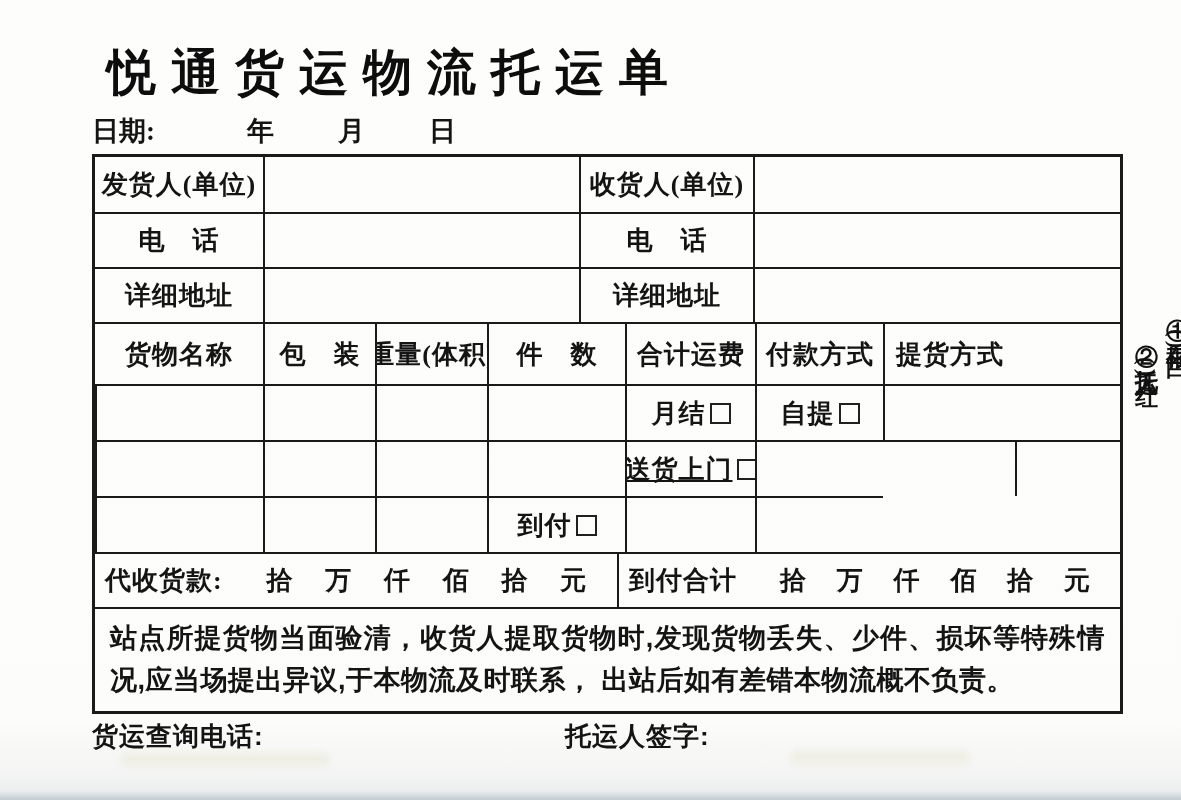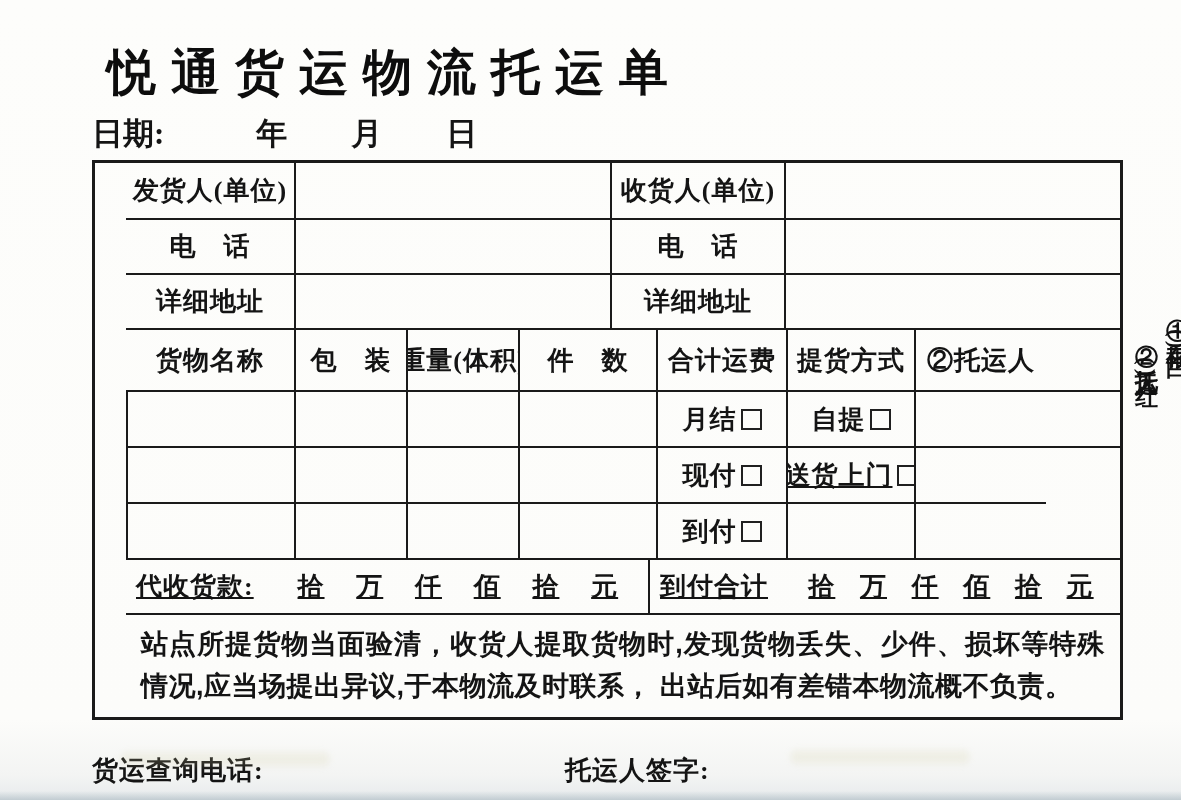--- a/index.html
+++ b/index.html
@@ -26,32 +26,31 @@
     font-family:"Liberation Sans", sans-serif;
     font-size:49px;font-weight:800;
     letter-spacing:15px;text-indent:15px;
     color:#0d0d0d;
     white-space:nowrap;
   }
   
   .date-line{
     position:absolute;left:92px;top:113px;
     display:flex;align-items:baseline;
-    font-size:31px;font-weight:700;
+    font-size:27px;font-weight:700;
     white-space:nowrap;
   }
   .date-line .y{margin-left:92px;}
   .date-line .m{margin-left:64px;}
   .date-line .d{margin-left:64px;}
   
   .form{
-    position:absolute;left:92px;top:160px;width:1031px;
+    position:absolute;left:92px;top:154px;width:1031px;
     border:3px solid var(--line);
     background:transparent;
-    padding-left:31px;
   }
   .grid{display:grid;}
   .grid > div{
     display:flex;align-items:center;justify-content:center;
     font-size:26px;font-weight:600;
     letter-spacing:1px;
     white-space:nowrap;
     overflow:hidden;
   }
   .l{border-left:2px solid var(--line);}
@@ -66,21 +65,21 @@
     display:inline-block;width:21px;height:21px;
     border:2px solid #202020;margin-left:4px;
     background:transparent;flex:none;
   }
   .opt{letter-spacing:0;}
   .opt-tight{font-size:24px;letter-spacing:0;text-decoration:underline;}
   
   .money-cell{
     justify-content:flex-start !important;
     padding:0 6px 0 10px;
-    font-size:25px;font-weight:700;letter-spacing:0;text-decoration:underline;
+    font-size:25px;font-weight:700;letter-spacing:0;
   }
   .money-units{
     flex:1;display:flex;justify-content:space-around;
     padding:0 8px 0 28px;
   }
   .money-units span{font-weight:600;}
   
   .notice-cell{
     height:104px;
     padding:4px 15px;
@@ -97,24 +96,23 @@
     position:absolute;left:1131px;top:300px;height:290px;
     writing-mode:vertical-rl;text-orientation:mixed;
     font-size:23px;font-weight:600;letter-spacing:2px;
     display:flex;flex-direction:column;
     color:#111;
   }
   .side-note .copy2{margin-top:26px;}
   
   .footer-label{
     position:absolute;top:719px;
-    font-family:Liberation Serif, serif;
+    font-family:Liberation Sans, sans-serif;
     font-size:26px;font-weight:700;letter-spacing:1px;
     white-space:nowrap;
-    margin-top:34px;
   }
   .footer-phone{left:92px;}
   .footer-sign{left:565px;text-align:center;}
   
   .bottom-band{
     position:absolute;left:0;bottom:0;width:1181px;height:9px;
     background:linear-gradient(180deg, rgba(160,175,185,0) 0%, rgba(150,168,178,0.45) 100%);
     pointer-events:none;
   }
   .smudge{
@@ -158,22 +156,22 @@
       <div class="l t"></div>
     </div>
 
     <div class="grid gridB">
 
       <div class="t hrow">货物名称</div>
       <div class="l t hrow">包　装</div>
       <div class="l t hrow">重量(体积)</div>
       <div class="l t hrow">件　数</div>
       <div class="l t hrow">合计运费</div>
+      <div class="l t hrow">付款方式</div>
       <div class="l t hrow">提货方式</div>
-      <div class="l t hrow">②托运人</div>
 
       <div class="t rowH"></div>
       <div class="l t rowH"></div>
       <div class="l t rowH"></div>
       <div class="l t rowH"></div>
       <div class="l t rowH"></div>
       <div class="l t rowH opt">
         <span>月结</span>
           <span class="cbox"></span>
       </div>
@@ -181,24 +179,20 @@
         <span>自提</span>
           <span class="cbox"></span>
       </div>
       <div class="l t rowH"></div>
 
       <div class="t rowH"></div>
       <div class="l t rowH"></div>
       <div class="l t rowH"></div>
       <div class="l t rowH"></div>
       <div class="l t rowH"></div>
-      <div class="l t rowH opt">
-        <span>现付</span>
-          <span class="cbox"></span>
-      </div>
       <div class="l t rowH opt opt-tight">
         <span>送货上门</span>
           <span class="cbox"></span>
       </div>
       <div class="l t rowH"></div>
 
       <div class="t rowH"></div>
       <div class="l t rowH"></div>
       <div class="l t rowH"></div>
       <div class="l t rowH"></div>

